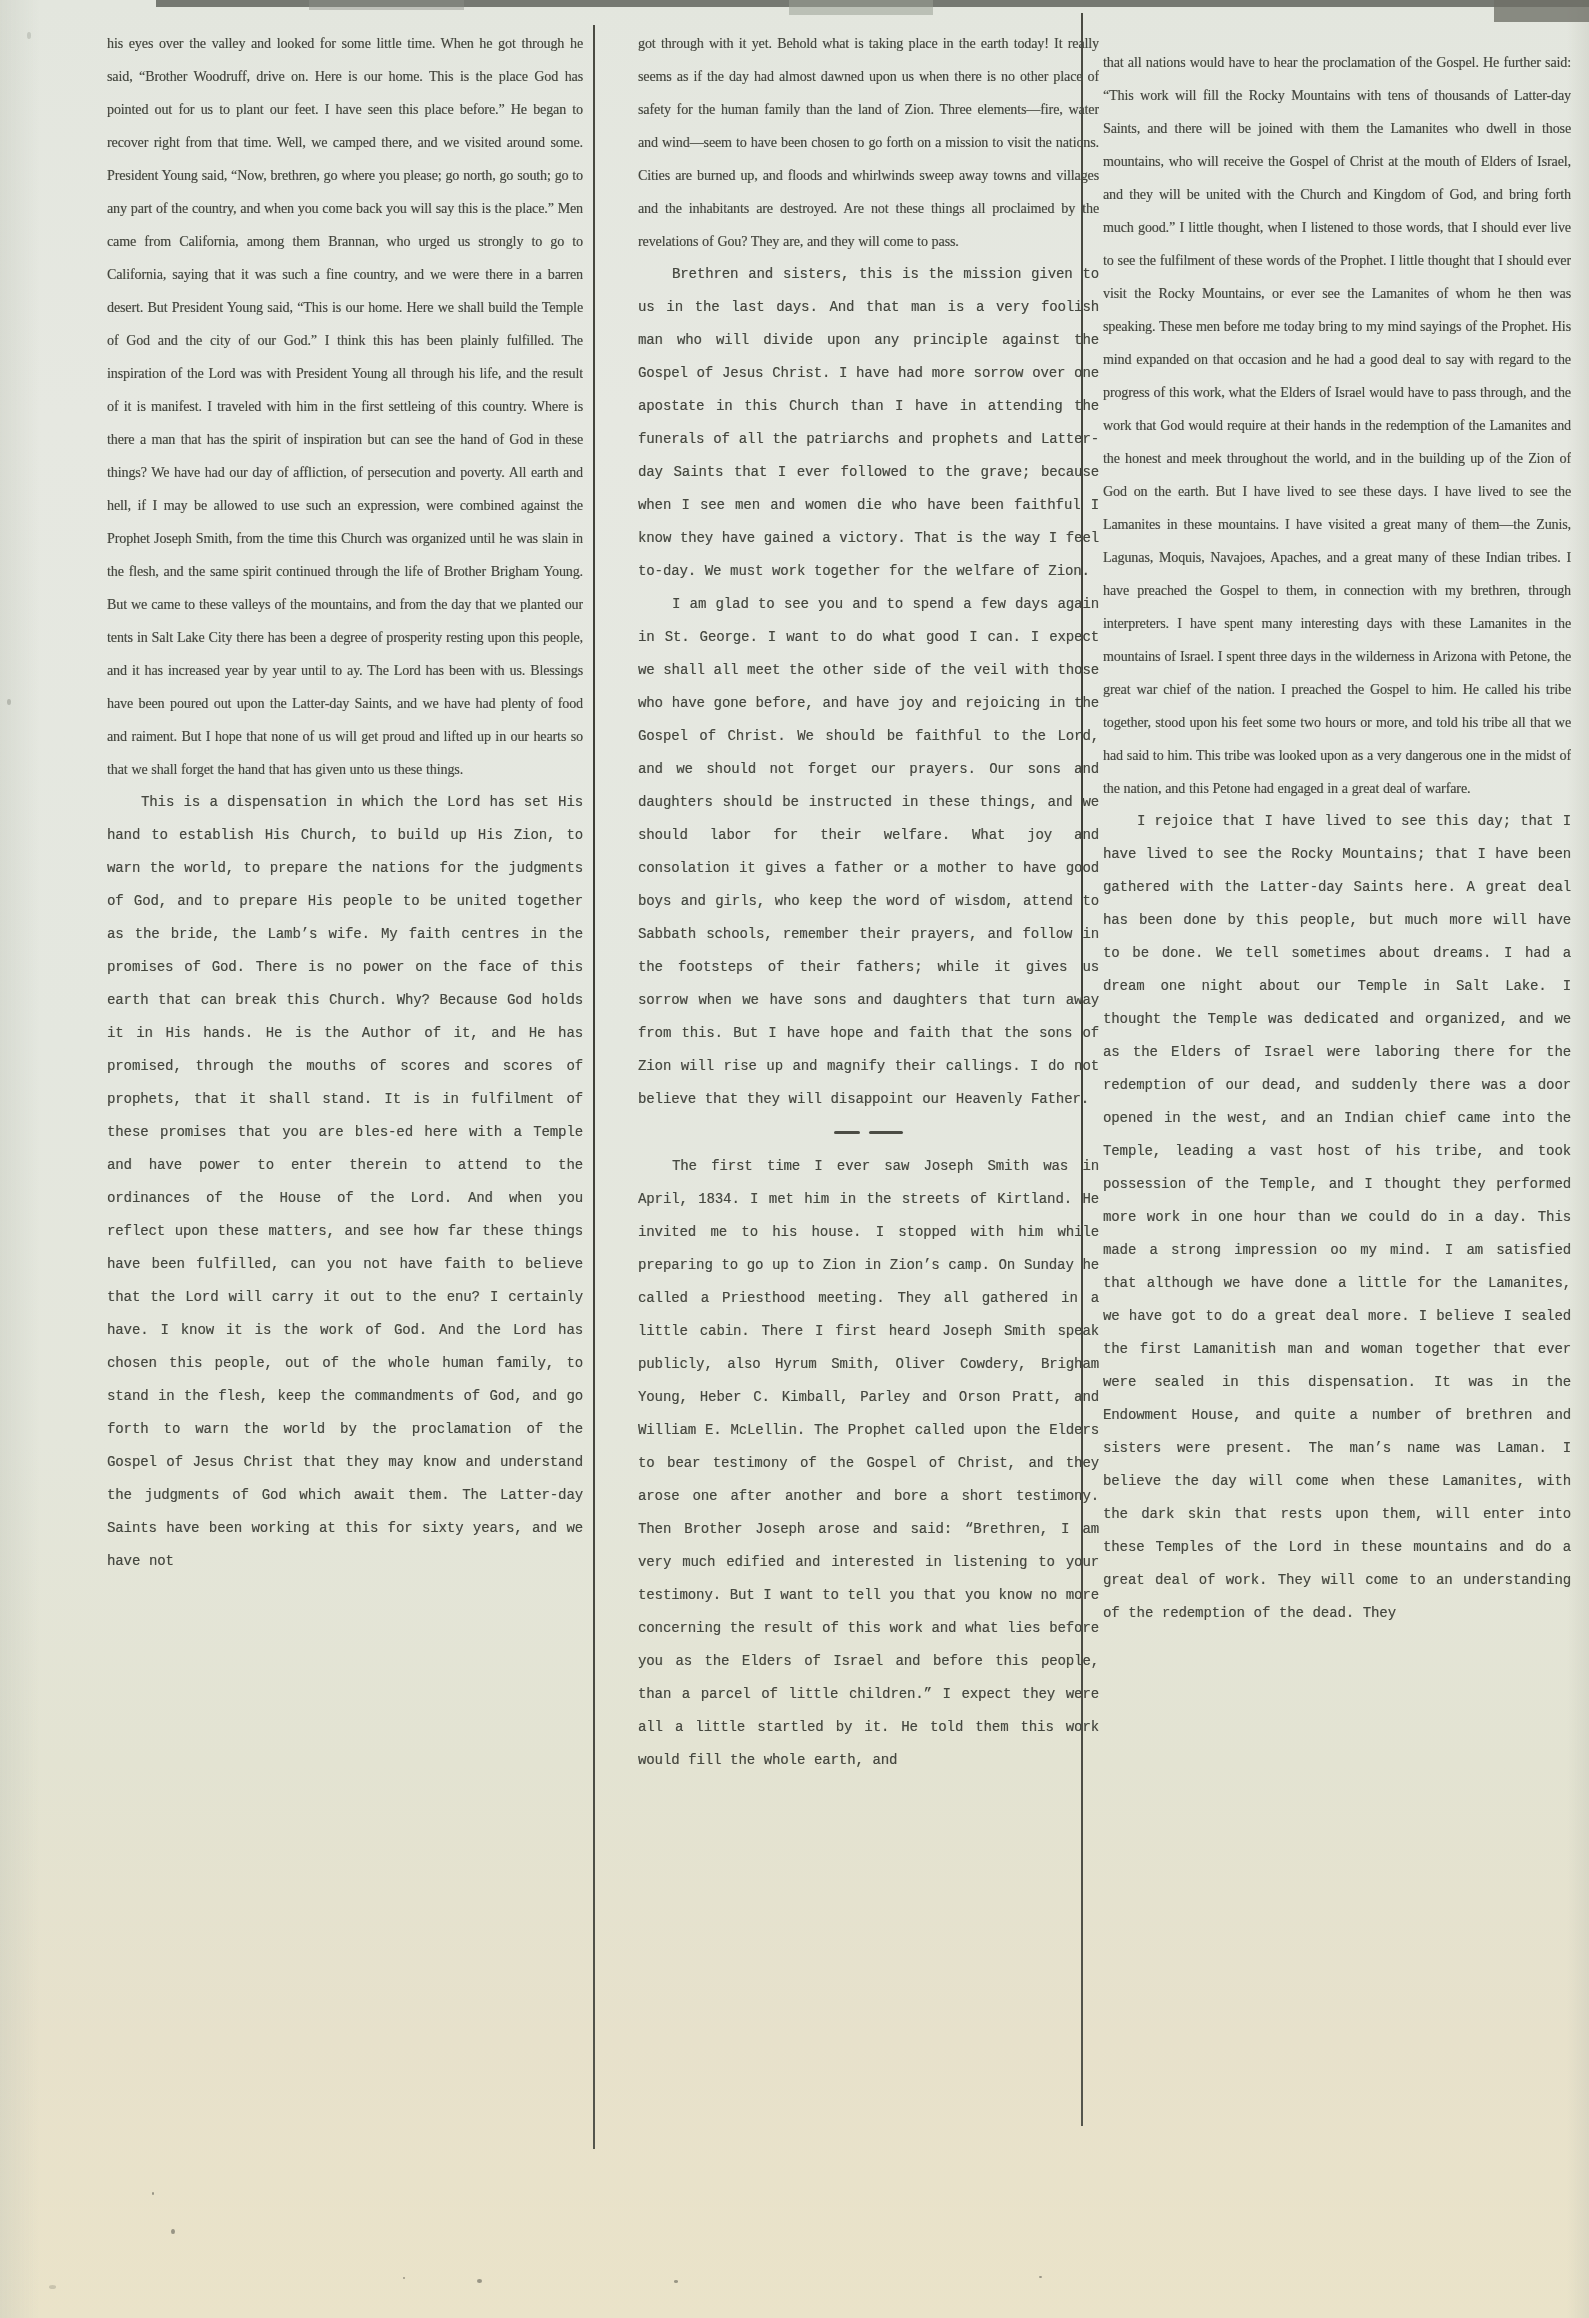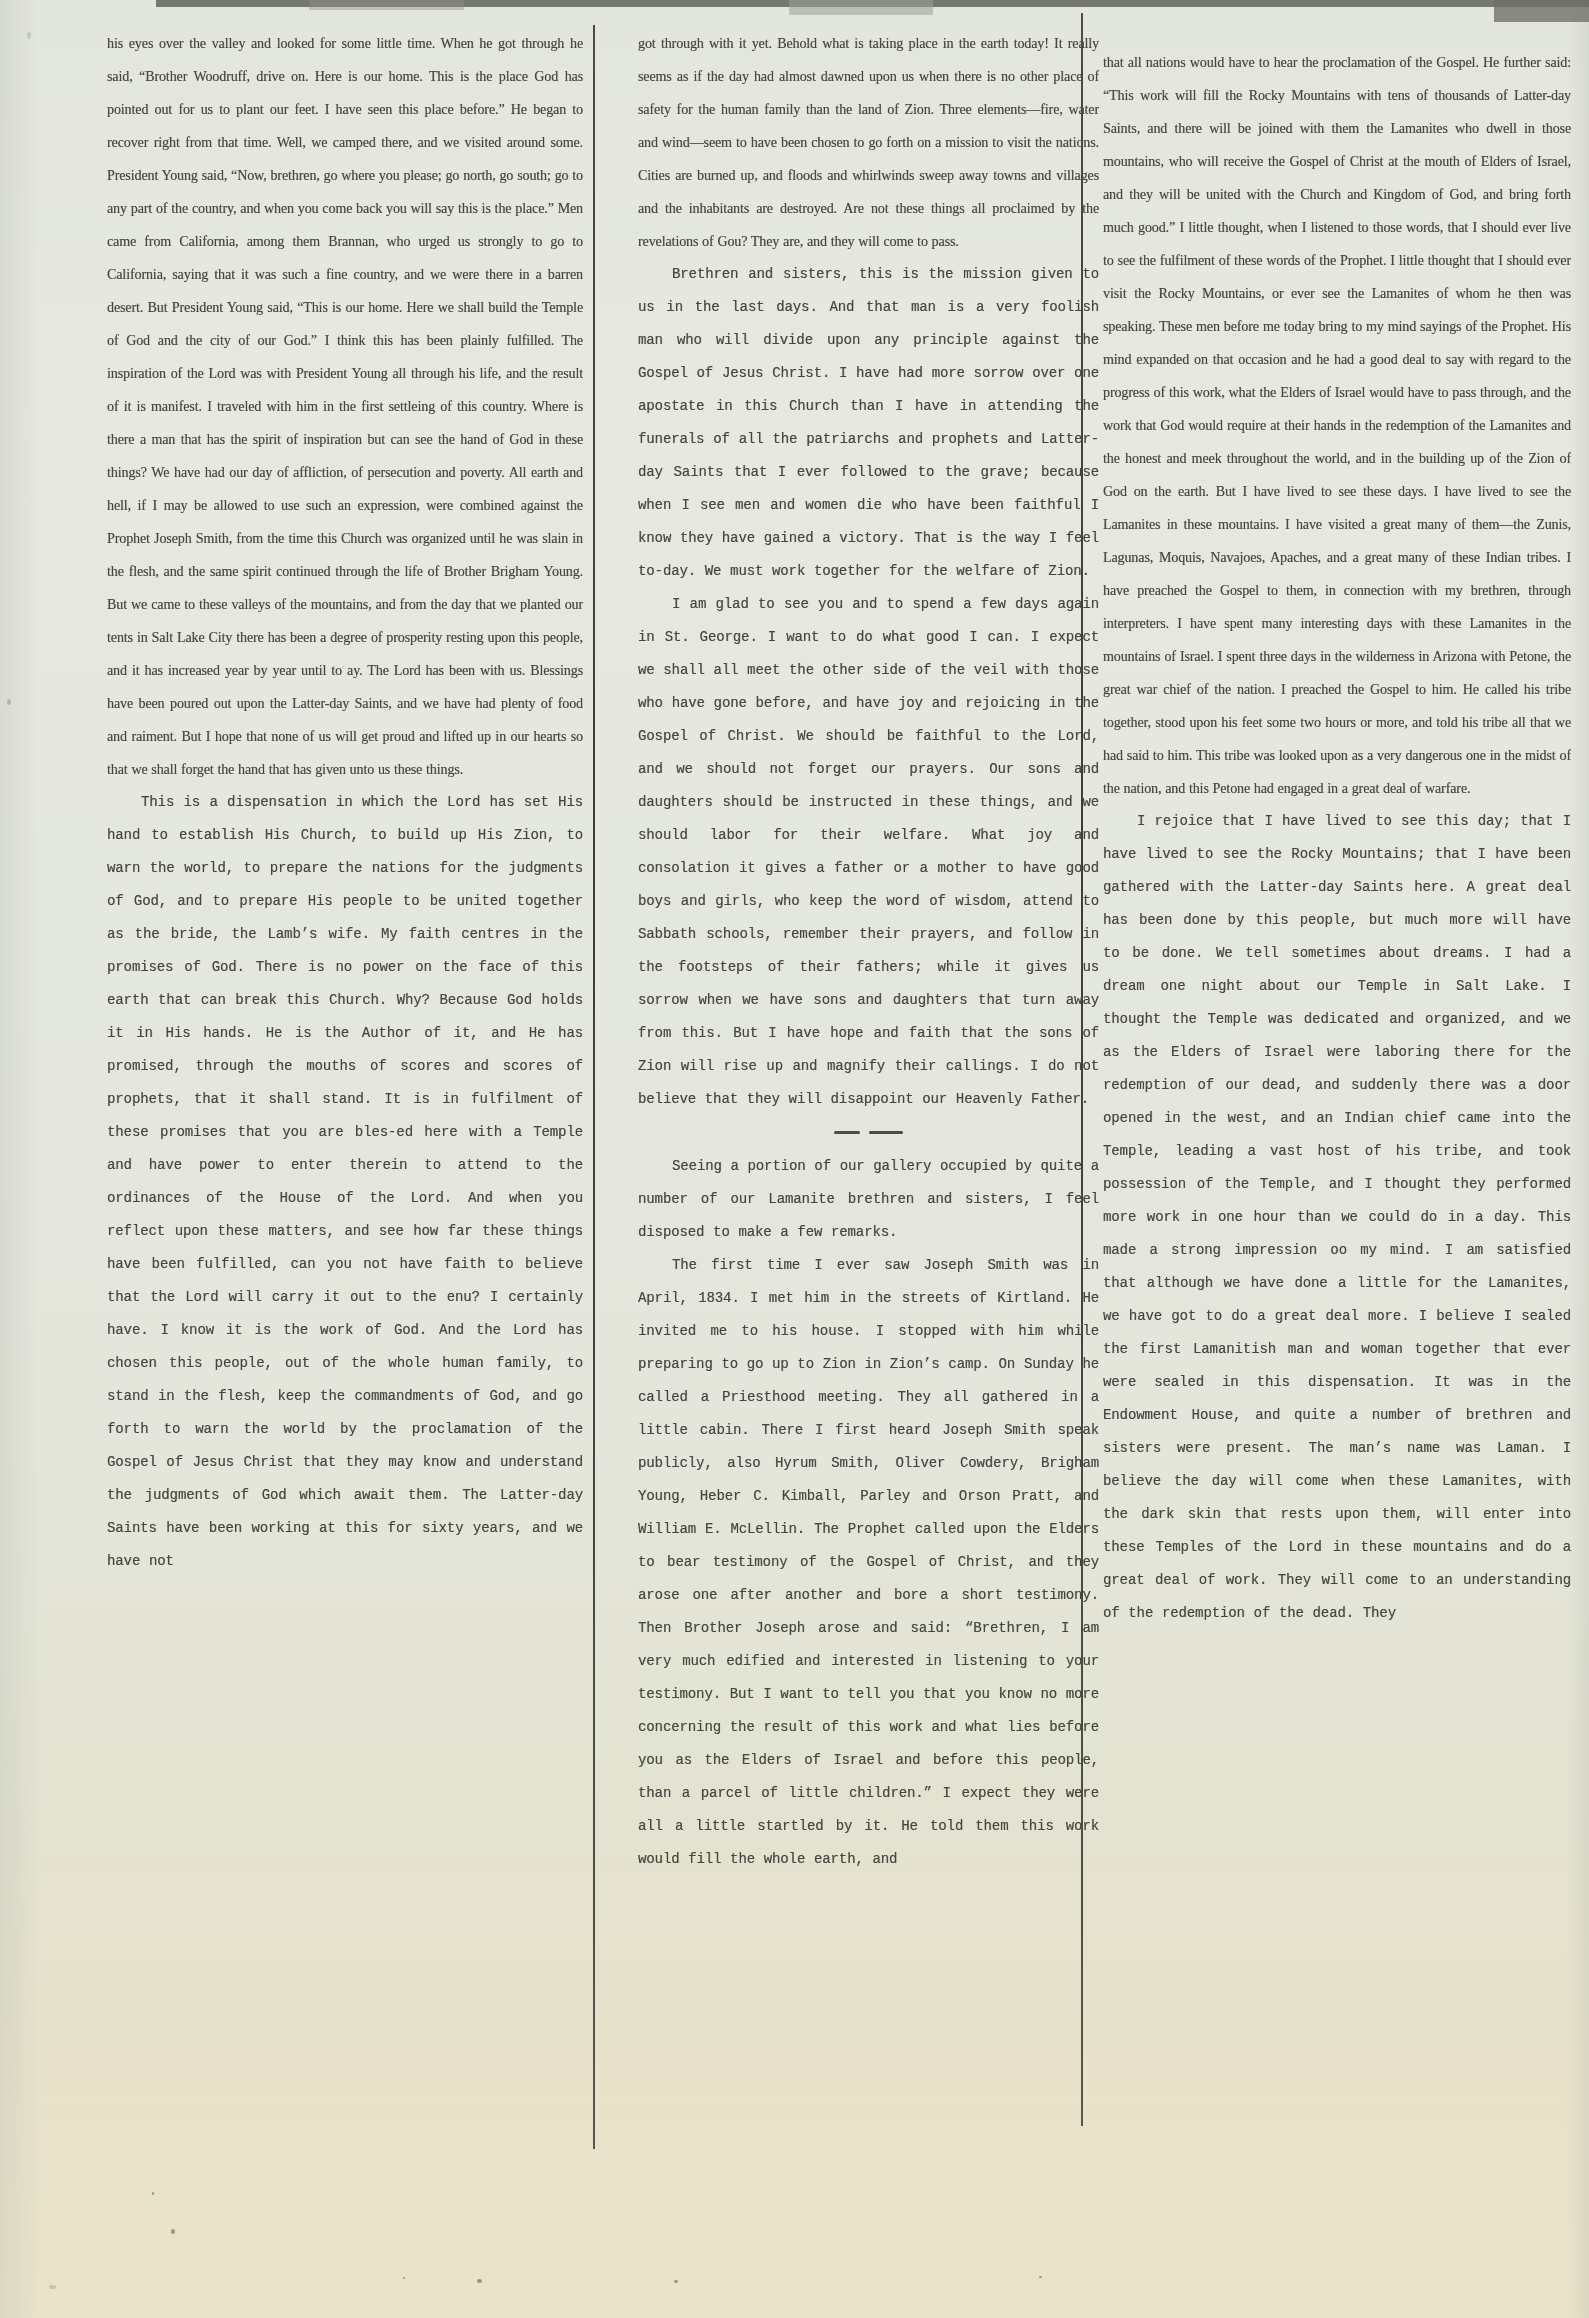--- a/index.html
+++ b/index.html
@@ -97,21 +97,20 @@
 </div>
 
 <div id="col2" class="col">
   <p>got through with it yet. Behold what is taking place in the earth today! It really seems as if the day had almost dawned upon us when there is no other place of safety for the human family than the land of Zion. Three elements—fire, water and wind—seem to have been chosen to go forth on a mission to visit the nations. Cities are burned up, and floods and whirlwinds sweep away towns and villages and the inhabitants are destroyed. Are not these things all proclaimed by the revelations of Gou? They are, and they will come to pass.</p>
   <p class="indent">Brethren and sisters, this is the mission given to us in the last days. And that man is a very foolish man who will divide upon any principle against the Gospel of Jesus Christ. I have had more sorrow over one apostate in this Church than I have in attending the funerals of all the patriarchs and prophets and Latter-day Saints that I ever followed to the grave; because when I see men and women die who have been faithful I know they have gained a victory. That is the way I feel to-day. We must work together for the welfare of Zion.</p>
   <p class="indent">I am glad to see you and to spend a few days again in St. George. I want to do what good I can. I expect we shall all meet the other side of the veil with those who have gone before, and have joy and rejoicing in the Gospel of Christ. We should be faithful to the Lord, and we should not forget our prayers. Our sons and daughters should be instructed in these things, and we should labor for their welfare. What joy and consolation it gives a father or a mother to have good boys and girls, who keep the word of wisdom, attend to Sabbath schools, remember their prayers, and follow in the footsteps of their fathers; while it gives us sorrow when we have sons and daughters that turn away from this. But I have hope and faith that the sons of Zion will rise up and magnify their callings. I do not believe that they will disappoint our Heavenly Father.</p>
   <div class="section-divider">
     <span class="dash d1"></span>
     <span class="dash d2"></span>
   </div>
-  <p class="indent">Seeing a portion of our gallery occupied by quite a number of our Lamanite brethren and sisters, I feel disposed to make a few remarks.</p>
   <p class="indent">The first time I ever saw Joseph Smith was in April, 1834. I met him in the streets of Kirtland. He invited me to his house. I stopped with him while preparing to go up to Zion in Zion’s camp. On Sunday he called a Priesthood meeting. They all gathered in a little cabin. There I first heard Joseph Smith speak publicly, also Hyrum Smith, Oliver Cowdery, Brigham Young, Heber C. Kimball, Parley and Orson Pratt, and William E. McLellin. The Prophet called upon the Elders to bear testimony of the Gospel of Christ, and they arose one after another and bore a short testimony. Then Brother Joseph arose and said: “Brethren, I am very much edified and interested in listening to your testimony. But I want to tell you that you know no more concerning the result of this work and what lies before you as the Elders of Israel and before this people, than a parcel of little children.” I expect they were all a little startled by it. He told them this work would fill the whole earth, and</p>
 </div>
 
 <div id="col3" class="col">
   <p>that all nations would have to hear the proclamation of the Gospel. He further said: “This work will fill the Rocky Mountains with tens of thousands of Latter-day Saints, and there will be joined with them the Lamanites who dwell in those mountains, who will receive the Gospel of Christ at the mouth of Elders of Israel, and they will be united with the Church and Kingdom of God, and bring forth much good.” I little thought, when I listened to those words, that I should ever live to see the fulfilment of these words of the Prophet. I little thought that I should ever visit the Rocky Mountains, or ever see the Lamanites of whom he then was speaking. These men before me today bring to my mind sayings of the Prophet. His mind expanded on that occasion and he had a good deal to say with regard to the progress of this work, what the Elders of Israel would have to pass through, and the work that God would require at their hands in the redemption of the Lamanites and the honest and meek throughout the world, and in the building up of the Zion of God on the earth. But I have lived to see these days. I have lived to see the Lamanites in these mountains. I have visited a great many of them—the Zunis, Lagunas, Moquis, Navajoes, Apaches, and a great many of these Indian tribes. I have preached the Gospel to them, in connection with my brethren, through interpreters. I have spent many interesting days with these Lamanites in the mountains of Israel. I spent three days in the wilderness in Arizona with Petone, the great war chief of the nation. I preached the Gospel to him. He called his tribe together, stood upon his feet some two hours or more, and told his tribe all that we had said to him. This tribe was looked upon as a very dangerous one in the midst of the nation, and this Petone had engaged in a great deal of warfare.</p>
   <p class="indent">I rejoice that I have lived to see this day; that I have lived to see the Rocky Mountains; that I have been gathered with the Latter-day Saints here. A great deal has been done by this people, but much more will have to be done. We tell sometimes about dreams. I had a dream one night about our Temple in Salt Lake. I thought the Temple was dedicated and organized, and we as the Elders of Israel were laboring there for the redemption of our dead, and suddenly there was a door opened in the west, and an Indian chief came into the Temple, leading a vast host of his tribe, and took possession of the Temple, and I thought they performed more work in one hour than we could do in a day. This made a strong impression oo my mind. I am satisfied that although we have done a little for the Lamanites, we have got to do a great deal more. I believe I sealed the first Lamanitish man and woman together that ever were sealed in this dispensation. It was in the Endowment House, and quite a number of brethren and sisters were present. The man’s name was Laman. I believe the day will come when these Lamanites, with the dark skin that rests upon them, will enter into these Temples of the Lord in these mountains and do a great deal of work. They will come to an understanding of the redemption of the dead. They</p>
 </div>
 
 <div class="speck" style="left:171px; top:2229px; width:3.7px; height:5.2px;"></div>
 <div class="speck" style="left:152px; top:2192px; width:2.2px; height:2.9px;"></div>

